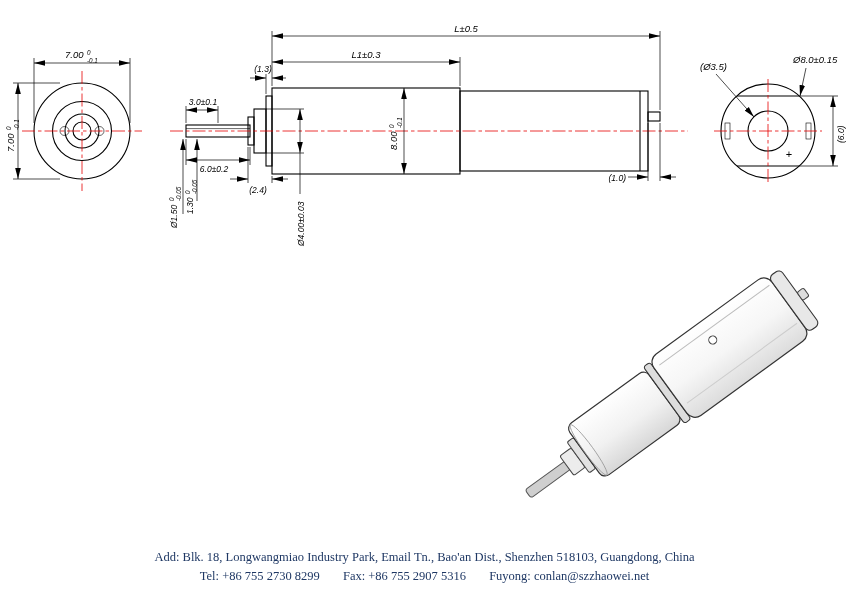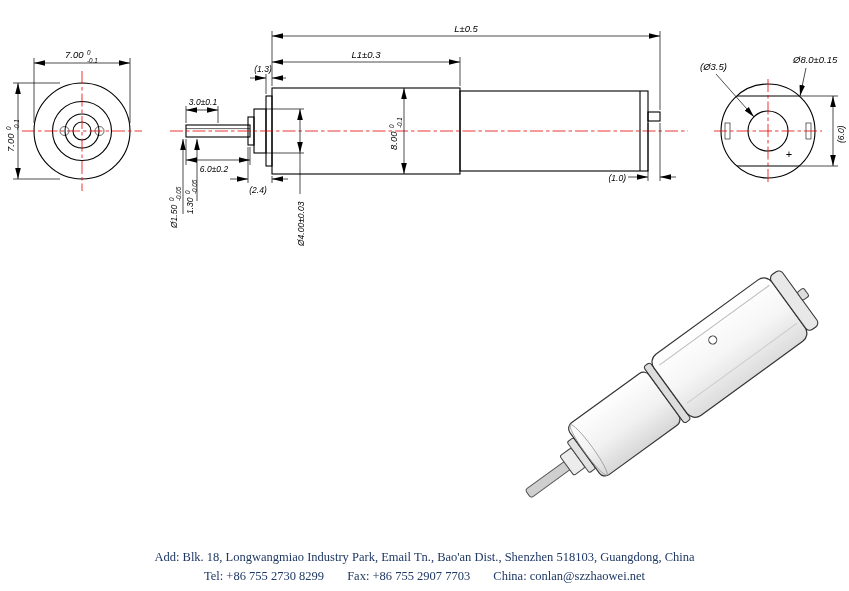--- a/index.html
+++ b/index.html
@@ -219,17 +219,17 @@
     <circle cx="240" cy="-16" r="4" fill="#ffffff" stroke="#444" stroke-width="1"></circle>
     <rect x="322" y="-34" width="14" height="68" rx="5" fill="#e8e8e8" stroke="#333" stroke-width="1.1"></rect>
     <rect x="336" y="-5" width="8" height="10" rx="2" fill="#dddddd" stroke="#444" stroke-width="1"></rect>
   </g>
 </svg>
 
 <div class="footer">
   <div class="address">Add: Blk. 18, Longwangmiao Industry Park, Email Tn., Bao'an Dist., Shenzhen 518103, Guangdong, China</div>
   <div class="contact">
     <span>Tel: +86 755 2730 8299</span>
-    <span>Fax: +86 755 2907 7703</span>
-    <span>China: conlan@szzhaowei.net</span>
+    <span>Fax: +86 755 2907 5316</span>
+    <span>Fuyong: conlan@szzhaowei.net</span>
   </div>
 </div>
 </div>
 
 </body></html>

